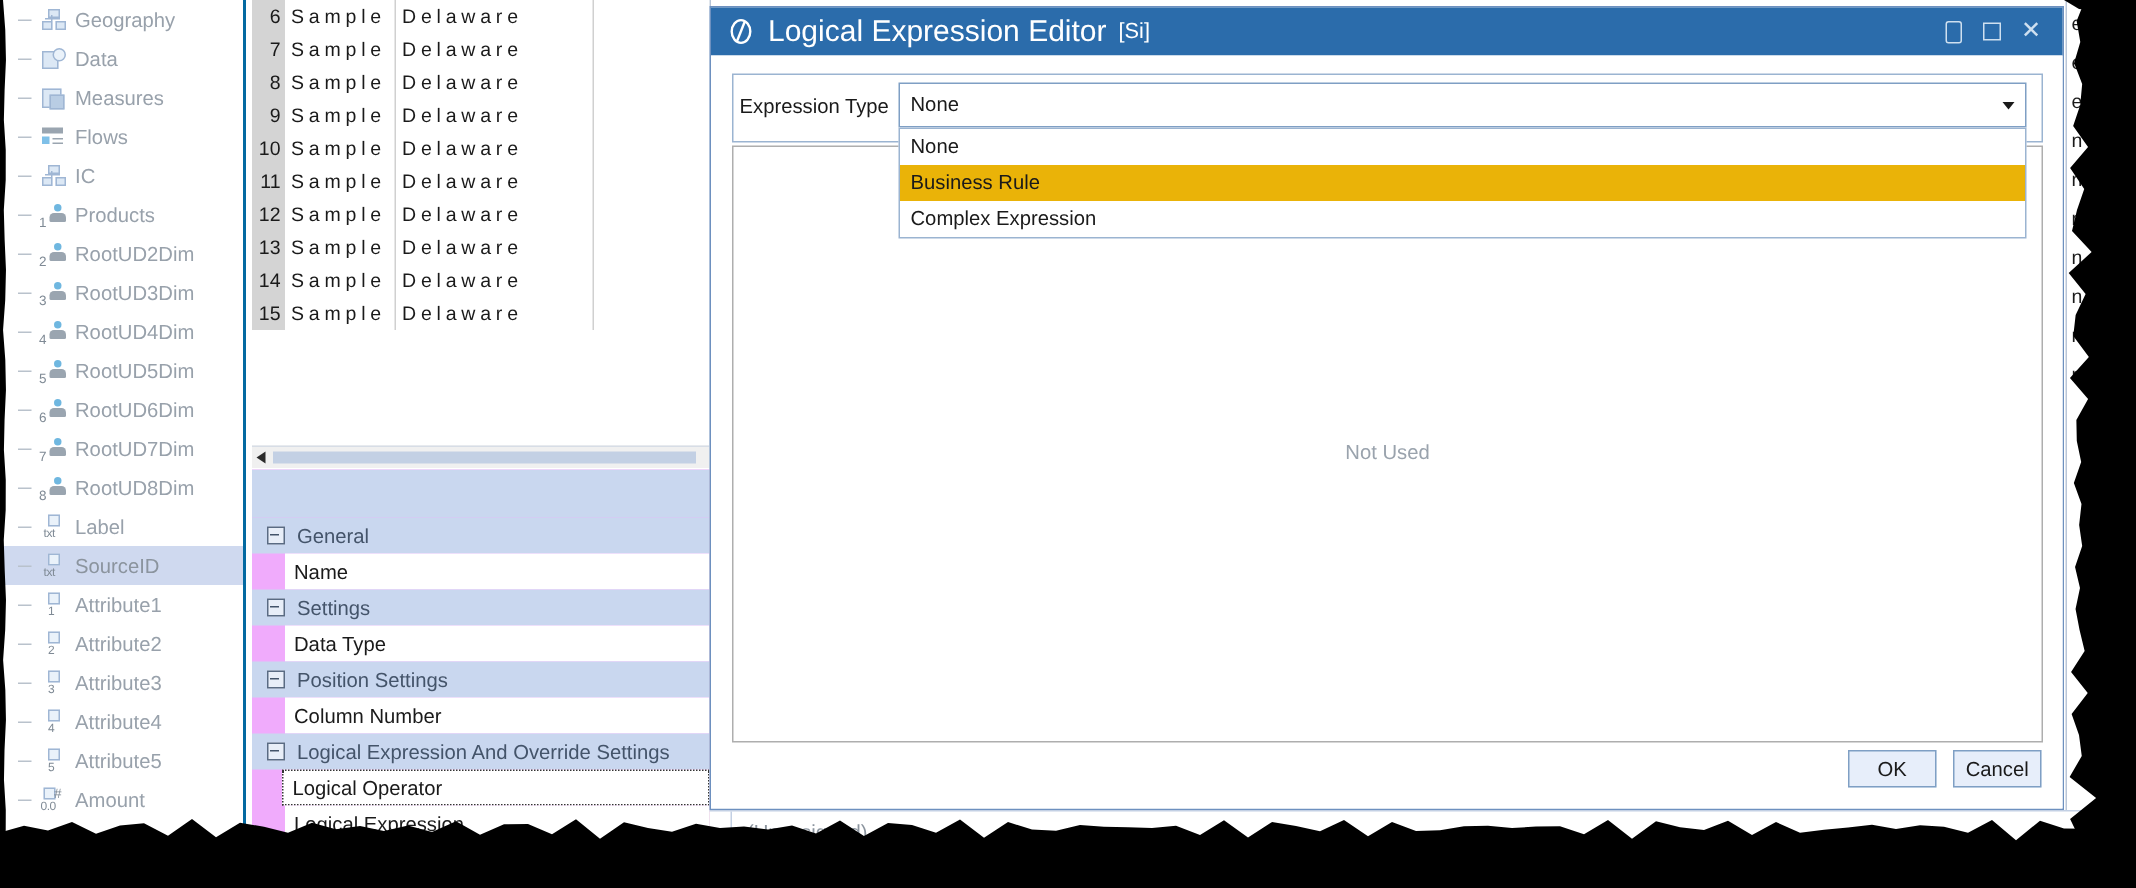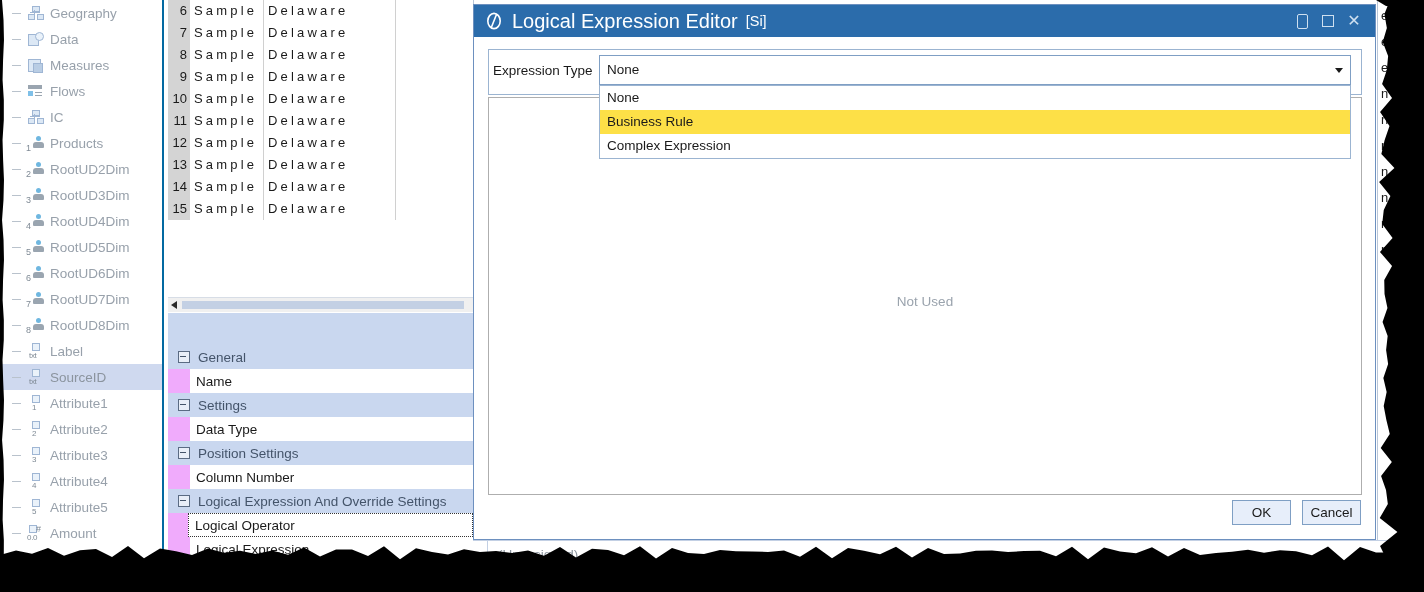--- a/index.html
+++ b/index.html
@@ -373,21 +373,21 @@
     z-index: 5;
   }
   #combo-list .opt {
     height: 24px;
     line-height: 24px;
     padding-left: 7px;
     font-size: 13.5px;
     color: #1a1a1a;
   }
   #combo-list .opt.hl {
-    background: #fde047;
+    background: #eab308;
   }
   #editor-area {
     position: absolute;
     left: 14px; top: 60px;
     width: 874px; height: 398px;
     border: 1px solid #aeaeae;
     box-sizing: border-box;
     background: #ffffff;
   }
   #not-used {

